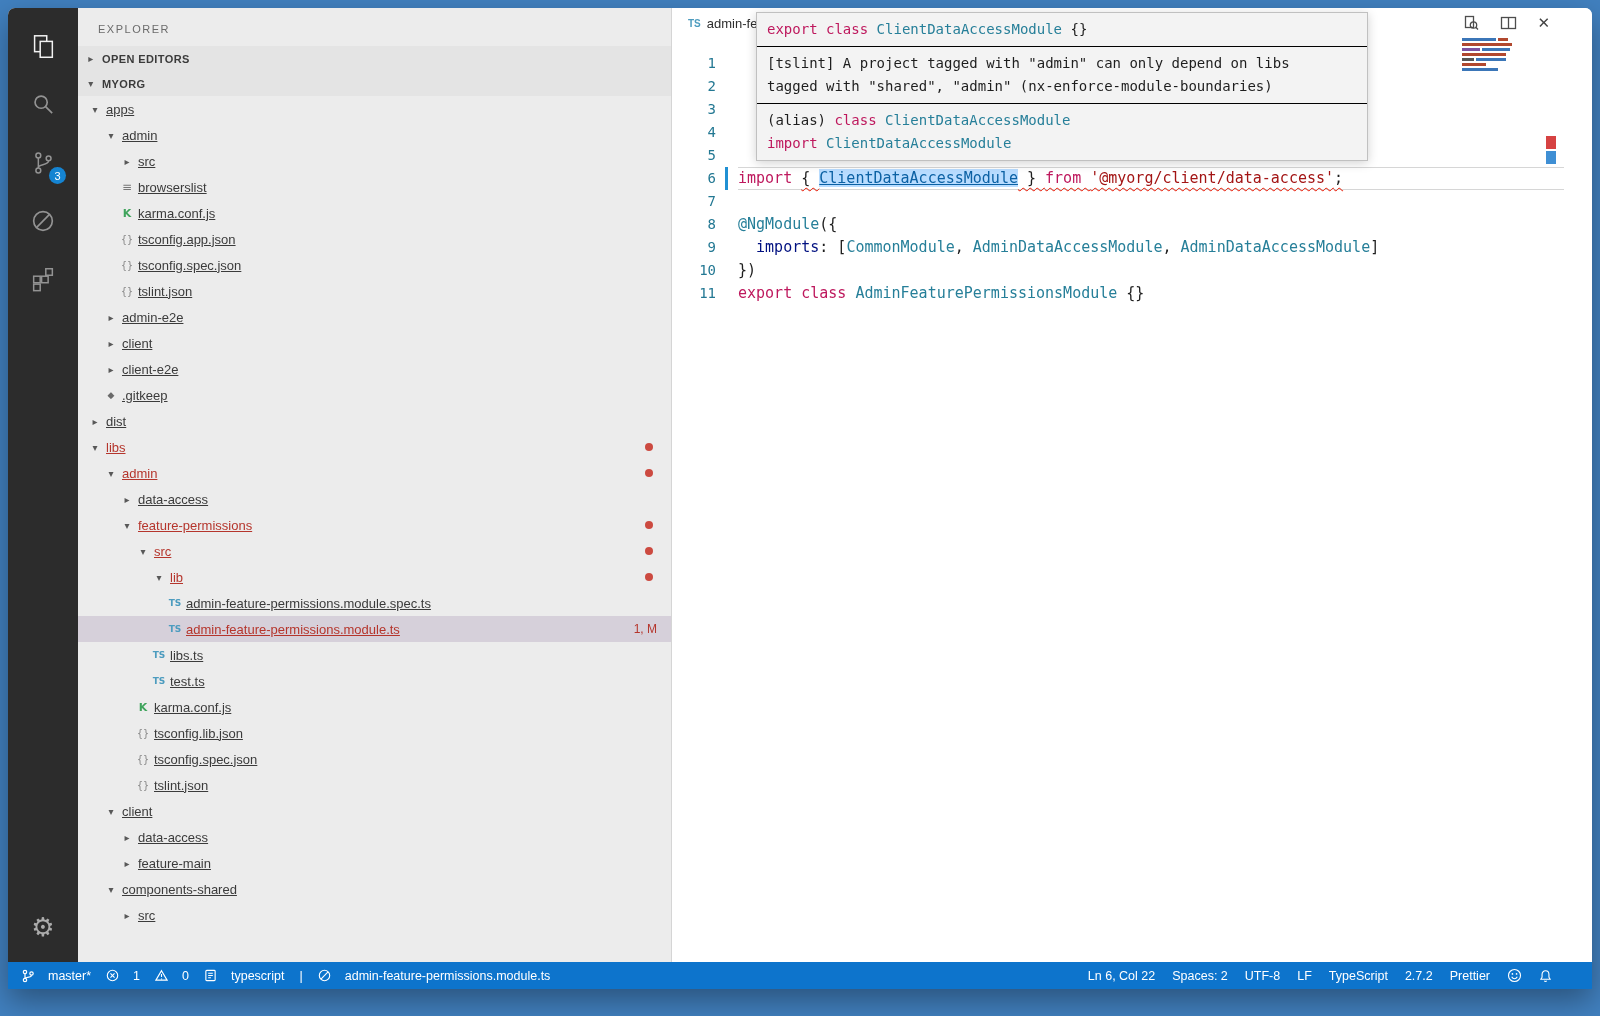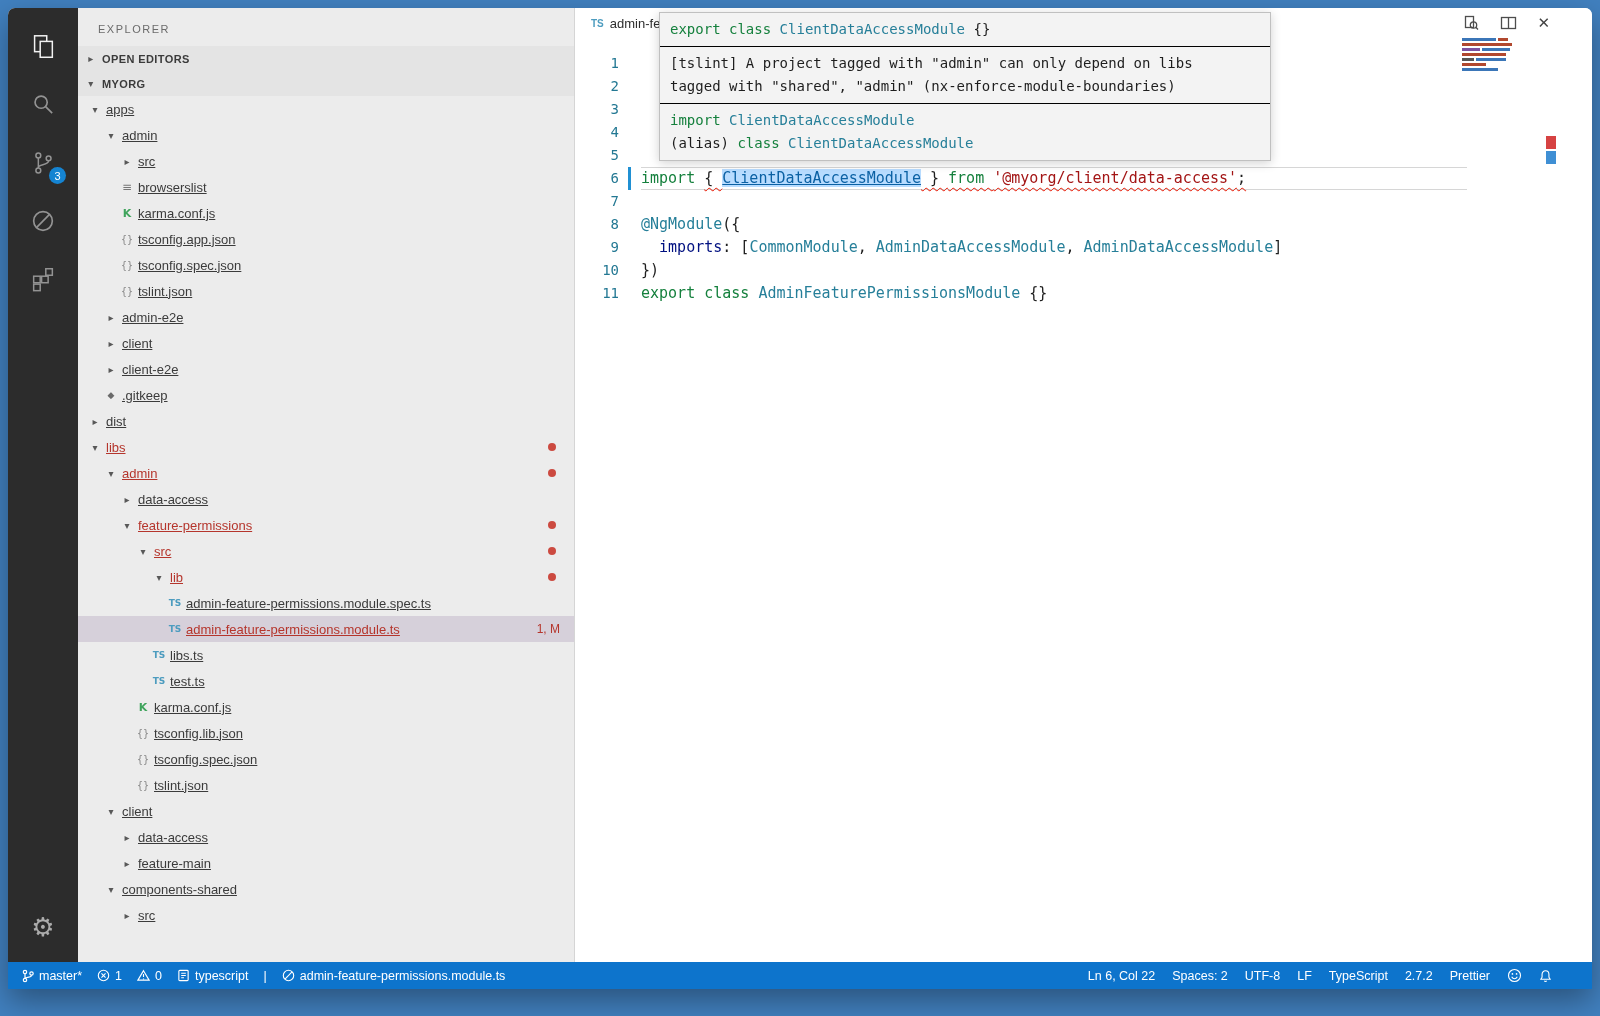--- a/index.html
+++ b/index.html
@@ -25,21 +25,21 @@
   .title { font-size: 13px; color: #3c3c3c; }
   
   .main { flex: 1; display: flex; min-height: 0; }
   .activitybar { width: 70px; background: #2c2c2c; display: flex; flex-direction: column; flex: 0 0 auto; padding-top: 10px; }
   .ab-item { height: 58px; display: flex; align-items: center; justify-content: center; color: #939393; position: relative; cursor: pointer; }
   .ab-item.active { color: #f2f2f2; }
   .ab-badge { position: absolute; right: 12px; bottom: 8px; width: 17px; height: 17px; border-radius: 50%;
     background: #1584d2; color: #fff; font-size: 11px; display: flex; align-items: center; justify-content: center; }
   .ab-gear { margin-top: auto; height: 54px; display: flex; align-items: center; justify-content: center; color: #ababab; font-size: 26px; margin-bottom: 8px; }
   
-  .sidebar { width: 497px; flex: 0 0 auto; background: #ececec; border-right: 1px solid #d5d5d5; display: flex; flex-direction: column; overflow: hidden; }
+  .sidebar { width: 594px; flex: 0 0 auto; background: #ececec; border-right: 1px solid #d5d5d5; display: flex; flex-direction: column; overflow: hidden; }
   .sb-title { padding: 15px 0 11px 20px; font-size: 11px; letter-spacing: 1.5px; color: #6b6b6b; }
   .sec-head { height: 25px; display: flex; align-items: center; background: #e4e4e4; font-size: 11px; font-weight: bold; color: #3b3b3b; padding-left: 6px; letter-spacing: .4px; }
   .sec-head .twistie { font-weight: normal; }
   .tree { flex: 1; overflow: hidden; }
   .trow { height: 26px; display: flex; align-items: center; position: relative; font-size: 13px; color: #3b3b3b; cursor: pointer; }
   .trow.sel { background: #d6d0da; }
   .twistie { flex: 0 0 14px; margin-right: 4px; text-align: center; font-size: 10px; color: #585858; font-family: "DejaVu Sans", sans-serif; }
   .tlabel { white-space: nowrap; text-decoration: underline; }
   .terr { color: #b5352c; }
   .ic-ts { color: #4d9cbf; font-weight: bold; font-size: 9px; }
@@ -56,39 +56,39 @@
   .tab-ticon { color: #4d9cbf; font-weight: bold; font-size: 10px; }
   .ed-actions { position: absolute; right: 42px; top: 0; height: 30px; display: flex; align-items: center; gap: 20px; color: #4d4d4d; }
   .ed-actions svg { display: block; }
   .close-x { font-size: 15px; color: #444; cursor: pointer; }
   .code { position: relative; padding-top: 14px; font-family: "DejaVu Sans Mono", monospace; font-size: 15px; line-height: 23px; }
   .cl { display: flex; height: 23px; position: relative; white-space: pre; }
   .ln { flex: 0 0 44px; text-align: right; color: #237893; font-size: 14px; }
   .lc { margin-left: 22px; height: 23px; }
   .cl.cur .lc { border-top: 1px solid #d6d6d6; border-bottom: 1px solid #d6d6d6; width: 826px; line-height: 21px; }
   .gitbar { position: absolute; left: 53px; top: 0; width: 3px; height: 23px; background: #2090d3; }
-  .s-kw { color: #15803d; } .s-type { color: #267f99; } .s-str { color: #a31515; }
+  .s-kw { color: #be185d; } .s-type { color: #267f99; } .s-str { color: #a31515; }
   .s-prop { color: #001080; } .s-plain { color: #1e1e1e; }
   .s-link { background: #b8dcff; color: #0b61a4; text-decoration: underline; cursor: pointer; }
   .sq { text-decoration-line: underline; text-decoration-style: wavy; text-decoration-color: #e51400; text-underline-offset: 4px; text-decoration-thickness: 1px; }
   .hover { position: absolute; left: 84px; top: 4px; width: 612px; background: #f3f3f3; border: 1px solid #c0c0c0;
     box-shadow: 0 2px 10px rgba(0,0,0,.18); z-index: 20; font-family: "DejaVu Sans Mono", monospace; font-size: 14px; line-height: 23px; color: #1e1e1e; }
   .hv-sec { padding: 5px 10px; }
   .hv-sec + .hv-sec { border-top: 1px solid #000000; }
   .minimap { position: absolute; right: 60px; top: 30px; width: 70px; }
   .mrow { display: flex; gap: 2px; margin-bottom: 2px; }
   .mseg { height: 3px; display: block; }
   .ruler { position: absolute; right: 36px; top: 128px; width: 10px; }
   .rmark { width: 10px; height: 13px; margin-bottom: 2px; }
   
   .statusbar { height: 27px; flex: 0 0 auto; background: #0d74cc; color: #fff; display: flex; align-items: center;
     font-size: 12.5px; padding: 0 40px 0 14px; }
   .sleft { display: flex; gap: 15px; align-items: center; }
   .sright { margin-left: auto; display: flex; gap: 17px; align-items: center; }
-  .sitem { display: flex; align-items: center; gap: 5px; white-space: nowrap; cursor: pointer; }
+  .sitem { display: flex; align-items: center; gap: 14px; white-space: nowrap; cursor: pointer; }
   .sicon { display: flex; align-items: center; }
 </style>
 </head>
 <body>
 
 <div class="window">
 
 
   <div class="main">
 
@@ -343,22 +343,22 @@
         </div>
       <div class="hover">
           <div class="hv-sec">
             <div><span class="s-kw">export </span><span class="s-kw">class </span><span class="s-type">ClientDataAccessModule </span><span class="s-plain">{}</span></div>
           </div>
           <div class="hv-sec">
             <div>[tslint] A project tagged with "admin" can only depend on libs</div>
             <div>tagged with "shared", "admin" (nx-enforce-module-boundaries)</div>
           </div>
           <div class="hv-sec">
+            <div><span class="s-plain">(alias) </span><span class="s-kw">class </span><span class="s-type">ClientDataAccessModule</span></div>
             <div><span class="s-kw">import </span><span class="s-type">ClientDataAccessModule</span></div>
-            <div><span class="s-plain">(alias) </span><span class="s-kw">class </span><span class="s-type">ClientDataAccessModule</span></div>
           </div>
         </div>
     </div>
 
   </div>
 
   <div class="statusbar">
     <div class="sleft">
         <div class="sitem">
           <span class="sicon">

